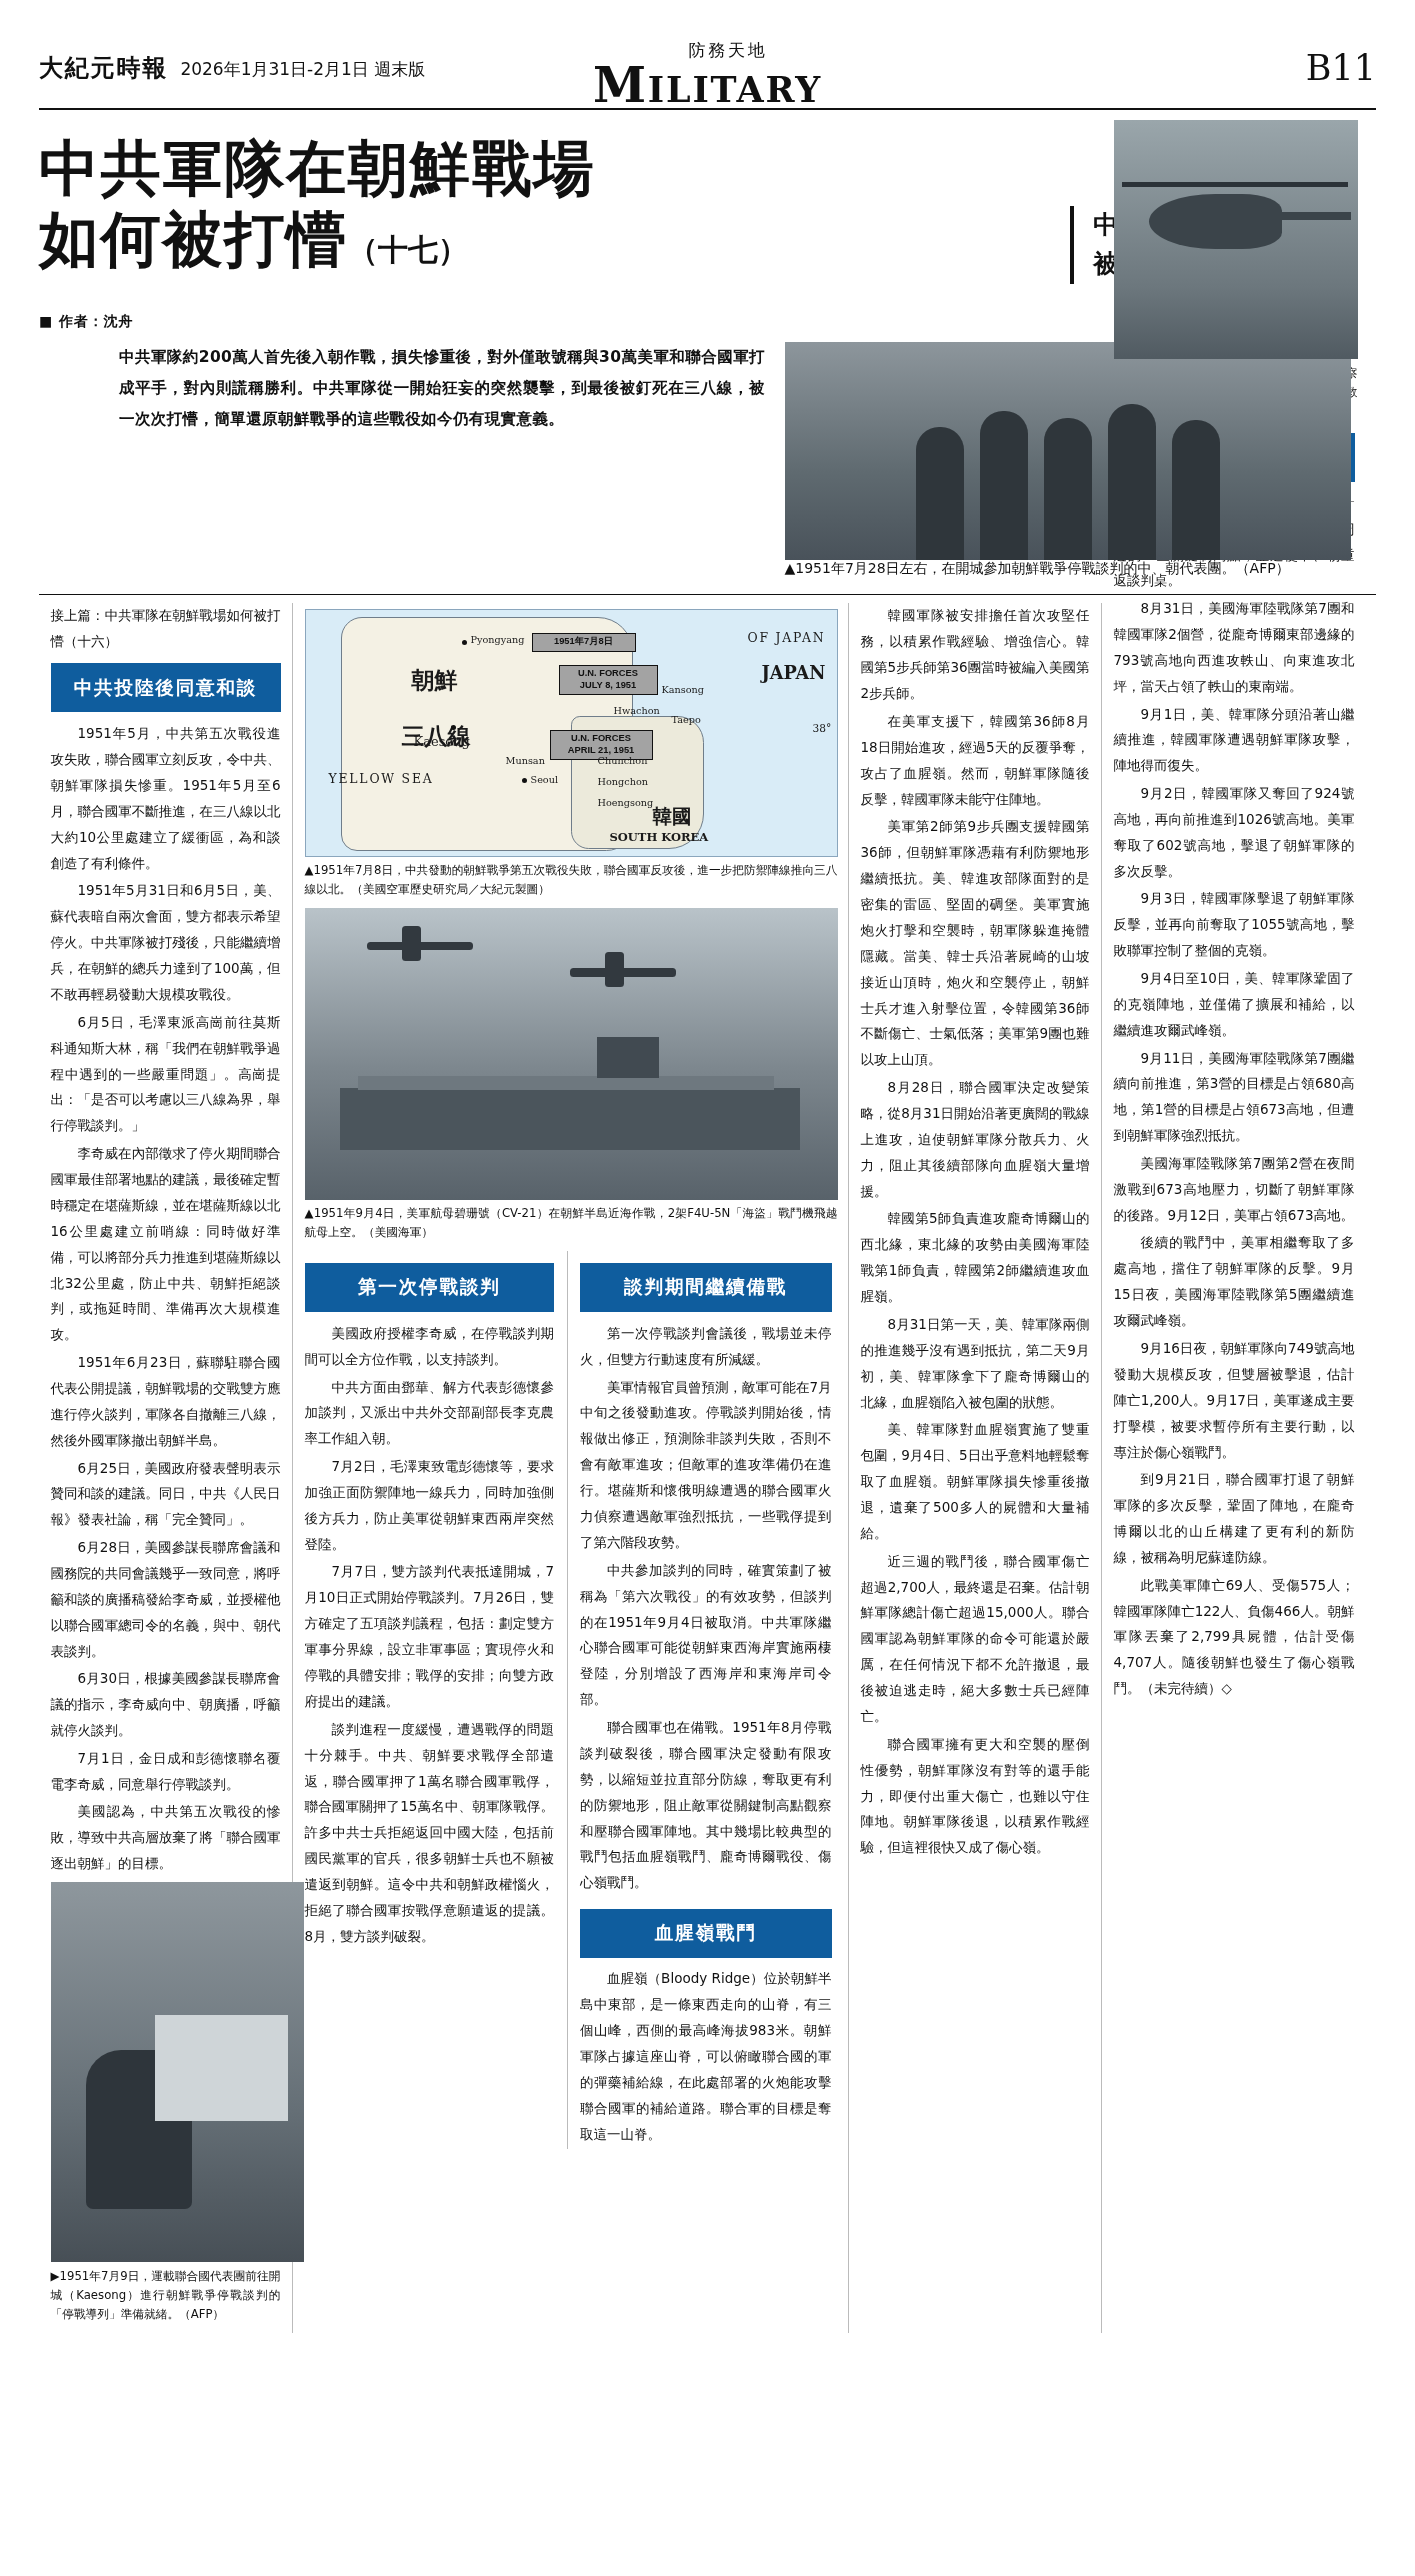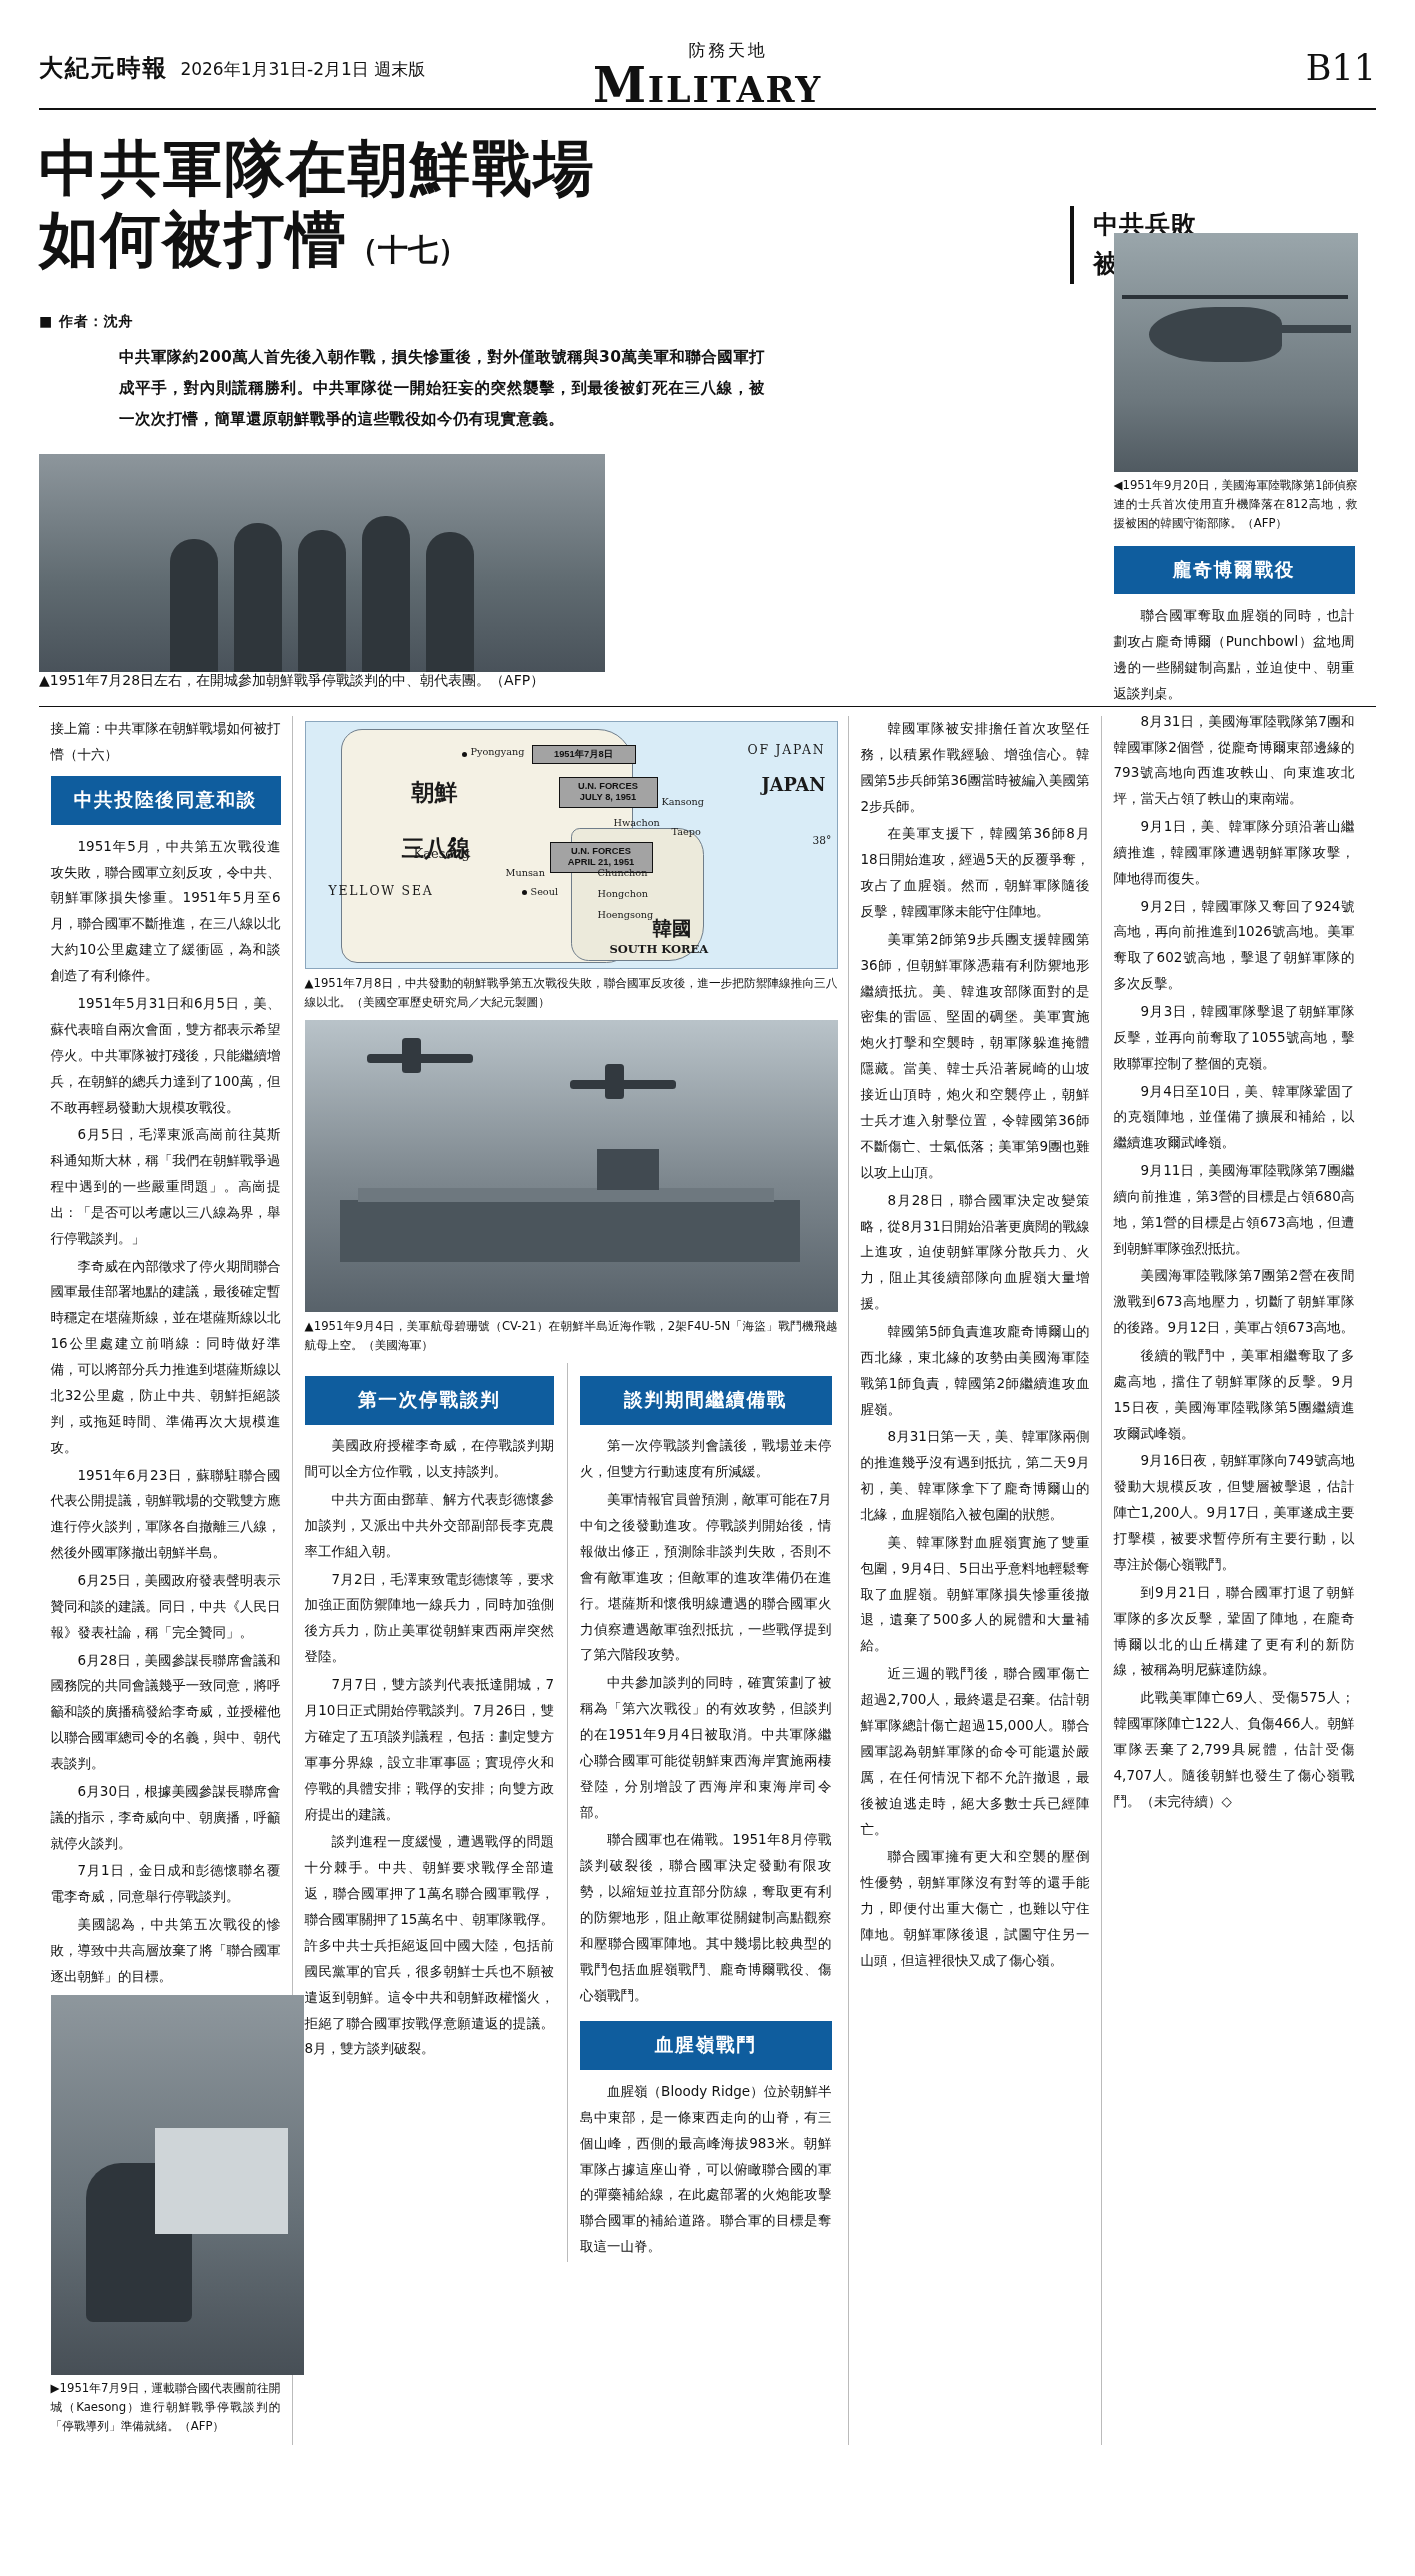--- a/index.html
+++ b/index.html
@@ -25,21 +25,21 @@
   .mast-right { position:absolute; right:0; top:14px; font-family:"DejaVu Serif","Liberation Serif",serif; font-weight:normal; font-size:35px; }
 
   
   .headline-wrap { margin-top:23px; position:relative; min-height:157px; }
   .headline { font-family:"DejaVu Serif","Liberation Serif",serif; font-weight:bold; font-size:60px; line-height:1.18; letter-spacing:1.8px; color:#111; }
   .headline .suffix { font-size:30px; font-weight:bold; letter-spacing:0; }
   .subhead { position:absolute; right:5.3px; top:73px; width:301px; padding-left:19.5px; border-left:4.4px solid #111; font-family:"DejaVu Serif","Liberation Serif",serif; font-weight:bold; font-size:25px; line-height:1.55; letter-spacing:0.9px; }
 
   
   .byline { margin-top:23px; font-size:14px; font-weight:bold; letter-spacing:0.9px; }
-  .lede-row { display:flex; gap:19.5px; margin-top:10.6px;flex-direction:column; }
+  .lede-row { display:flex; gap:19.5px; margin-top:10.6px; }
   .lede { width:646px; margin-left:80px; font-size:15.5px; line-height:2.0; font-weight:bold; letter-spacing:0.4px; text-align:justify; }
   .topphoto { width:566px; }
 
   .rule-top { border-top:1.8px solid #111; margin-top:16px; }
 
   
   .grid { display:flex; gap:0px; margin-top:8.8px; }
   .col { width:253px; padding:0 11.5px; font-size:13.5px; line-height:1.92; text-align:justify; }
   .col + .col { border-left:0.9px solid #bbb; }
   .col p { margin:0 0 1.8px 0; text-indent:2em; }
@@ -236,21 +236,21 @@
 
     <div class="col">
       <p style="margin-top:0">韓國軍隊被安排擔任首次攻堅任務，以積累作戰經驗、增強信心。韓國第5步兵師第36團當時被編入美國第2步兵師。</p>
       <p>在美軍支援下，韓國第36師8月18日開始進攻，經過5天的反覆爭奪，攻占了血腥嶺。然而，朝鮮軍隊隨後反擊，韓國軍隊未能守住陣地。</p>
       <p>美軍第2師第9步兵團支援韓國第36師，但朝鮮軍隊憑藉有利防禦地形繼續抵抗。美、韓進攻部隊面對的是密集的雷區、堅固的碉堡。美軍實施炮火打擊和空襲時，朝軍隊躲進掩體隱藏。當美、韓士兵沿著屍崎的山坡接近山頂時，炮火和空襲停止，朝鮮士兵才進入射擊位置，令韓國第36師不斷傷亡、士氣低落；美軍第9團也難以攻上山頂。</p>
       <p>8月28日，聯合國軍決定改變策略，從8月31日開始沿著更廣闊的戰線上進攻，迫使朝鮮軍隊分散兵力、火力，阻止其後續部隊向血腥嶺大量增援。</p>
       <p>韓國第5師負責進攻龐奇博爾山的西北緣，東北緣的攻勢由美國海軍陸戰第1師負責，韓國第2師繼續進攻血腥嶺。</p>
       <p>8月31日第一天，美、韓軍隊兩側的推進幾乎沒有遇到抵抗，第二天9月初，美、韓軍隊拿下了龐奇博爾山的北緣，血腥嶺陷入被包圍的狀態。</p>
       <p>美、韓軍隊對血腥嶺實施了雙重包圍，9月4日、5日出乎意料地輕鬆奪取了血腥嶺。朝鮮軍隊損失慘重後撤退，遺棄了500多人的屍體和大量補給。</p>
       <p>近三週的戰鬥後，聯合國軍傷亡超過2,700人，最終還是召棄。估計朝鮮軍隊總計傷亡超過15,000人。聯合國軍認為朝鮮軍隊的命令可能還於嚴厲，在任何情況下都不允許撤退，最後被迫逃走時，絕大多數士兵已經陣亡。</p>
-      <p>聯合國軍擁有更大和空襲的壓倒性優勢，朝鮮軍隊沒有對等的還手能力，即便付出重大傷亡，也難以守住陣地。朝鮮軍隊後退，試圖守住另一山頭，但這裡很快又成了傷心嶺。</p>
+      <p>聯合國軍擁有更大和空襲的壓倒性優勢，朝鮮軍隊沒有對等的還手能力，即便付出重大傷亡，也難以守住陣地。朝鮮軍隊後退，以積累作戰經驗，但這裡很快又成了傷心嶺。</p>
       <p></p>
     </div>
 
     <div class="col" style="width:265px">
       <div class="fig" style="margin-top:-483px">
         <div class="ph photo-heli" style="width:244px; height:239px">
           <div class="heli-rotor" style="left:8.8px; width:226px; top:62px;"></div>
           <div class="heli-body" style="left:35px; top:74px; width:133px; height:55px;"></div>
           <div class="heli-tail" style="left:157px; top:92px; width:80px; height:8px;"></div>
         </div>

